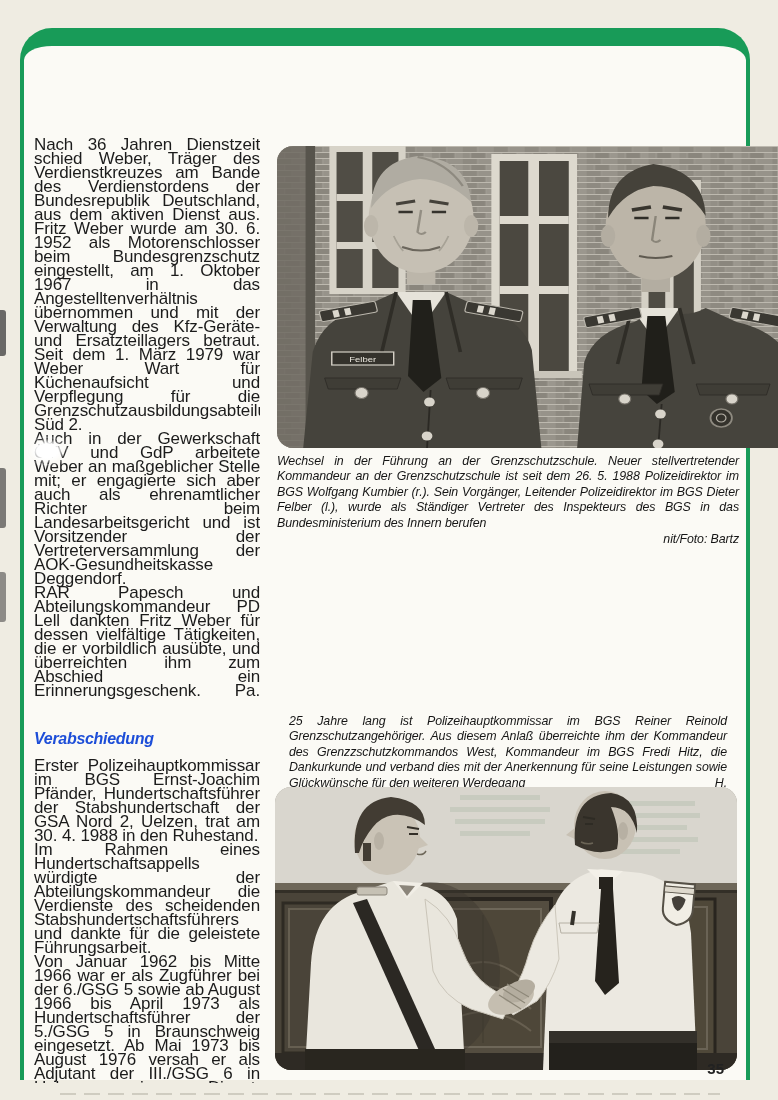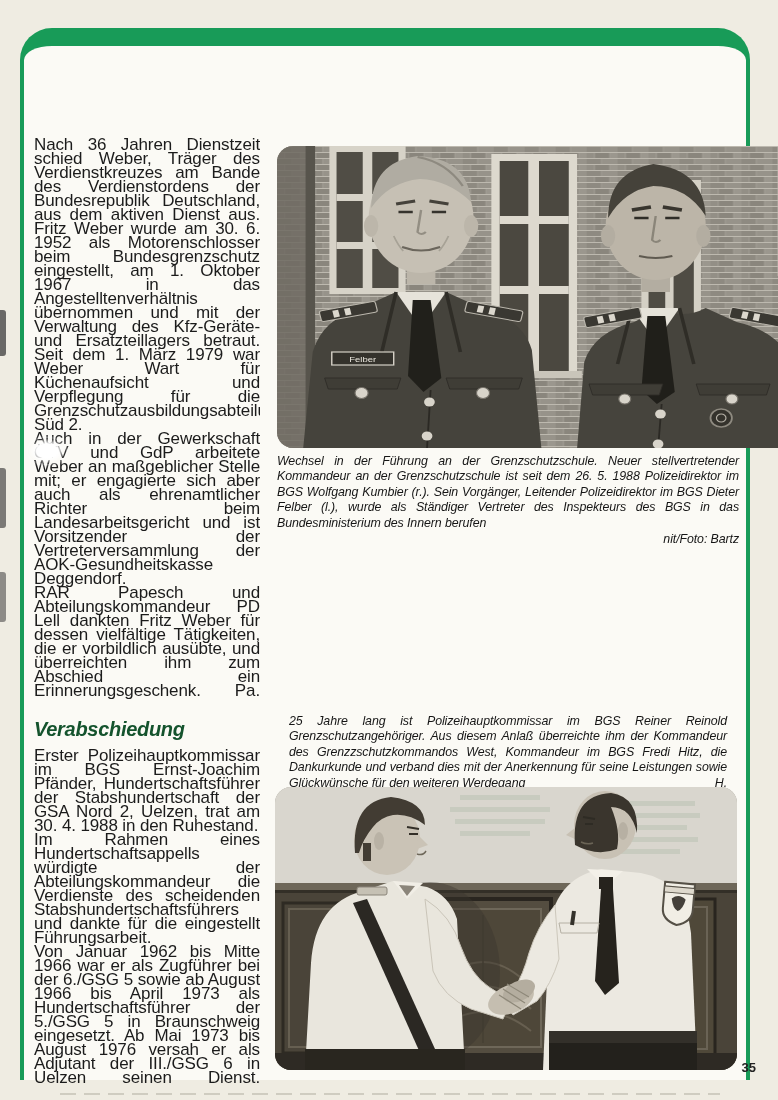--- a/index.html
+++ b/index.html
@@ -23,43 +23,43 @@
   
   .left-col{
     position:absolute;left:34px;top:138px;width:226px;height:945px;overflow:hidden;
   }
   .body-text p{
     margin:0;font-size:17px;line-height:14px;text-align:justify;
     letter-spacing:-0.12px;
   }
   .sig{float:right;}
   .article-title{
-    margin:20px 0 9px 0;
-    font-size:20px;line-height:22px;font-weight:bold;font-style:italic;
-    color:#14532d;letter-spacing:-0.3px;
+    margin:30px 0 9px 0;
+    font-size:16px;line-height:22px;font-weight:bold;font-style:italic;
+    color:#1d4ed8;letter-spacing:-0.3px;
   }
   .article-title span{display:block;}
   
   .photo{position:absolute;border-radius:16px;overflow:hidden;background:#a09c93;}
   .photo svg{display:block;width:100%;height:100%;}
   .photo-top{left:277px;top:146px;width:549px;height:302px;}
   .photo-bottom{left:275px;top:787px;width:462px;height:283px;}
   
   .caption{
     position:absolute;left:277px;width:462px;
     font-style:italic;font-size:12.4px;line-height:15.4px;text-align:justify;
     color:#161616;letter-spacing:-0.1px;
   }
   .caption-top{top:454px;}
   .caption-bottom{top:702px;}
   .credit{ text-align:right;font-style:italic;font-size:12.4px;margin-top:1px;}
   
   .pagenum{
-    position:absolute;left:720px;top:1060px;width:36px;text-align:right;
-    font-size:13px;font-weight:bold;color:#222;
+    position:absolute;left:688px;top:1060px;width:36px;text-align:right;
+    font-size:15px;font-weight:bold;color:#222;
   }
   
   .smudge{
     position:absolute;left:28px;top:438px;width:38px;height:26px;border-radius:50%;
     background:radial-gradient(closest-side,#ffffff 0%,#ffffff 55%,rgba(255,255,255,0) 100%);
     box-shadow:0 0 4px rgba(255,255,255,.9);
   }
   .edge-mark{position:absolute;left:0;width:6px;background:#3c3c3c;opacity:.75;border-radius:0 3px 3px 0;}
   .edge-mark.m1{top:310px;height:46px;}
   .edge-mark.m2{top:468px;height:60px;opacity:.65;}
@@ -84,21 +84,21 @@
       <span class="sig">Pa.</span>
     </p>
   </div>
 
   <h2 class="article-title">
     <span>Verabschiedung</span>
   </h2>
 
   <div class="body-text">
     <p>Erster Polizeihauptkommissar im BGS Ernst-Joachim Pfänder, Hundertschaftsführer der Stabshundertschaft der GSA Nord 2, Uelzen, trat am 30. 4. 1988 in den Ruhestand.</p>
-    <p>Im Rahmen eines Hundertschaftsappells würdigte der Abteilungskommandeur die Verdienste des scheidenden Stabshundertschaftsführers und dankte für die eingestellt Führungsarbeit.</p>
+    <p>Im Rahmen eines Hundertschaftsappells würdigte der Abteilungskommandeur die Verdienste des scheidenden Stabshundertschaftsführers und dankte für die geleistete Führungsarbeit.</p>
     <p>Von Januar 1962 bis Mitte 1966 war er als Zugführer bei der 6./GSG 5 sowie ab August 1966 bis April 1973 als Hundertschaftsführer der 5./GSG 5 in Braunschweig eingesetzt. Ab Mai 1973 bis August 1976 versah er als Adjutant der III./GSG 6 in Uelzen seinen Dienst. Anschließend führte er bis Dezember 1982 die damalige 11./GSA III/6, heutige 3./GSA Nord 2, als Hundertschaftsführer.</p>
     <p>
       <span>Ab Januar 1983 bis zur vorzeitigen Versetzung in den Ruhestand führte er die Stabshundertschaft der GSA Nord 2 in Uelzen/Hainberg.</span>
       <span class="sig">D. Sch.</span>
     </p>
   </div>
 </div>
 
 <div class="photo photo-top">
   <svg viewBox="0 0 461 302" preserveAspectRatio="none">

